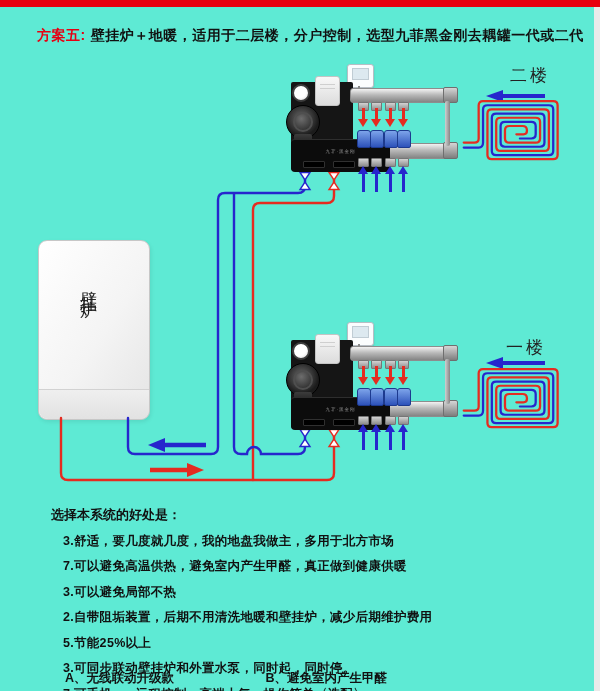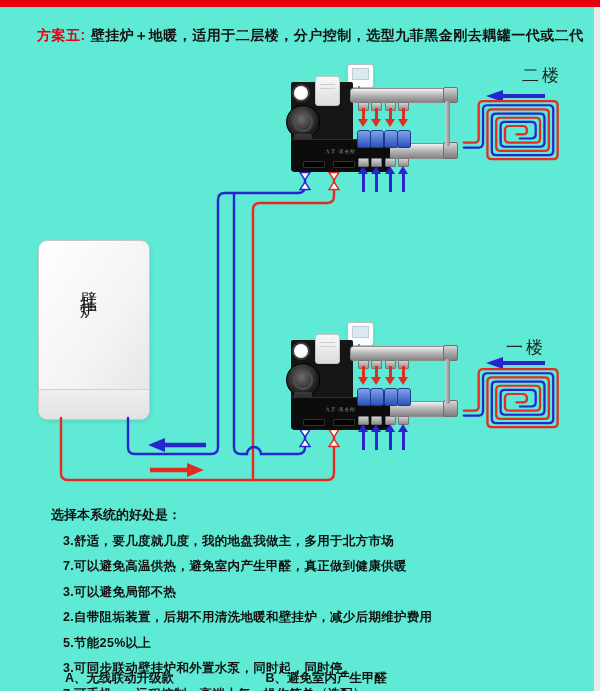--- a/index.html
+++ b/index.html
@@ -283,21 +283,21 @@
     <div class="arr arr-up p3">
         <i class="hd"></i>
         <i class="st"></i>
       </div>
     <div class="arr arr-up p4">
         <i class="hd"></i>
         <i class="st"></i>
       </div>
   </div>
 
-  <div class="floor-label" style="left:512px;top:64px">二楼</div>
+  <div class="floor-label" style="left:500px;top:64px">二楼</div>
   <div class="floor-label" style="left:496px;top:336px">一楼</div>
 
   <svg class="coil" style="left:462px;top:97px" viewBox="-14 0 114 82" preserveAspectRatio="none">
     <path d="M-12,55 H0 Q5,55 5,50 V10 Q5,5 10,5 H90 Q95,5 95,10 V70 Q95,75 90,75 H20 Q15,75 15,70 V20 Q15,15 20,15 H80 Q85,15 85,20 V60 Q85,65 80,65 H30 Q25,65 25,60 V30 Q25,25 30,25 H70 Q75,25 75,30 V50 Q75,55 70,55 H40 Q35,55 35,50 V40 Q35,35 40,35 H55 Q60,35 60,40 V41 Q60,45 56,45 H48" fill="none" stroke="#e52b20" stroke-width="2.6" stroke-linecap="round"></path>
     <path d="M-12,61 H5 Q10,61 10,55 V15 Q10,10 15,10 H85 Q90,10 90,15 V65 Q90,70 85,70 H25 Q20,70 20,65 V25 Q20,20 25,20 H75 Q80,20 80,25 V55 Q80,60 75,60 H35 Q30,60 30,55 V35 Q30,30 35,30 H65 Q70,30 70,35 V45 Q70,50 65,50 H52" fill="none" stroke="#2626cd" stroke-width="2.6" stroke-linecap="round"></path>
   </svg>
   <svg class="coil" style="left:462px;top:365px" viewBox="-14 0 114 82" preserveAspectRatio="none">
     <path d="M-12,55 H0 Q5,55 5,50 V10 Q5,5 10,5 H90 Q95,5 95,10 V70 Q95,75 90,75 H20 Q15,75 15,70 V20 Q15,15 20,15 H80 Q85,15 85,20 V60 Q85,65 80,65 H30 Q25,65 25,60 V30 Q25,25 30,25 H70 Q75,25 75,30 V50 Q75,55 70,55 H40 Q35,55 35,50 V40 Q35,35 40,35 H55 Q60,35 60,40 V41 Q60,45 56,45 H48" fill="none" stroke="#e52b20" stroke-width="2.6" stroke-linecap="round"></path>
     <path d="M-12,61 H5 Q10,61 10,55 V15 Q10,10 15,10 H85 Q90,10 90,15 V65 Q90,70 85,70 H25 Q20,70 20,65 V25 Q20,20 25,20 H75 Q80,20 80,25 V55 Q80,60 75,60 H35 Q30,60 30,55 V35 Q30,30 35,30 H65 Q70,30 70,35 V45 Q70,50 65,50 H52" fill="none" stroke="#2626cd" stroke-width="2.6" stroke-linecap="round"></path>
   </svg>

